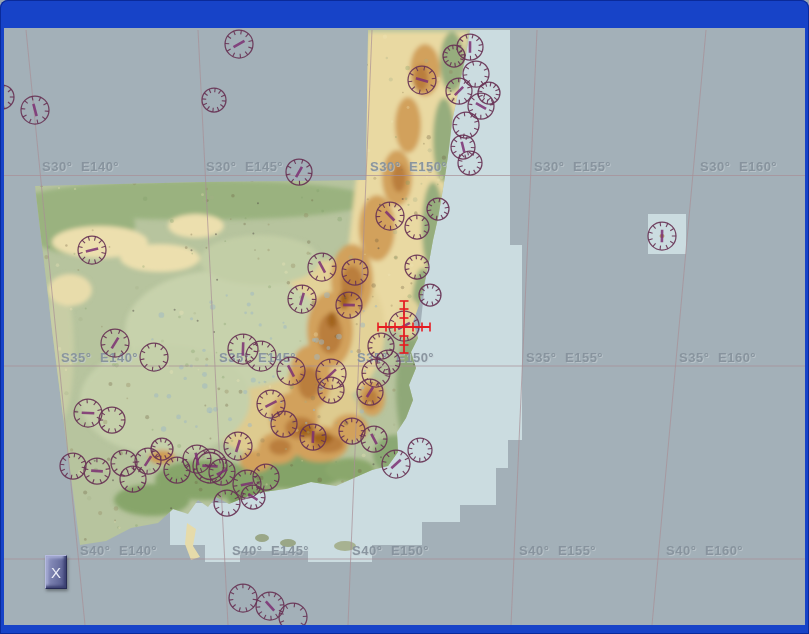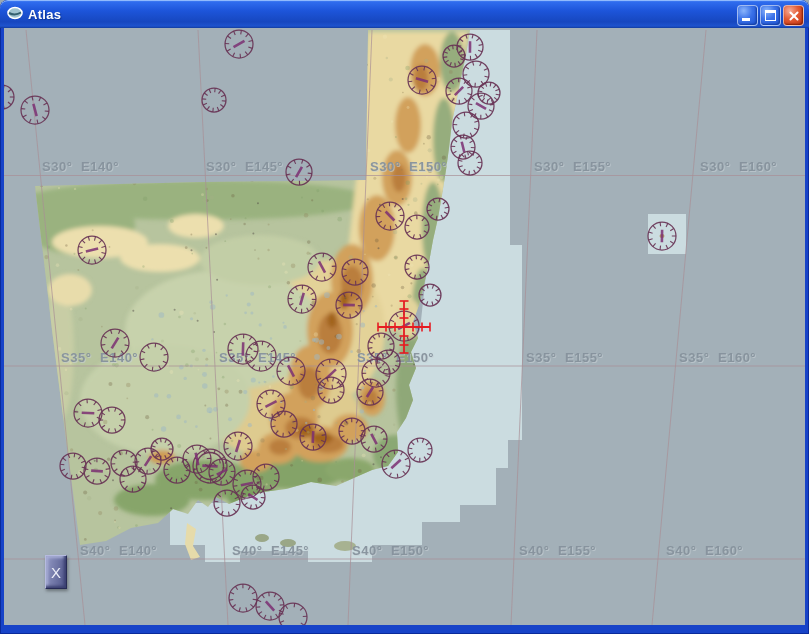--- a/index.html
+++ b/index.html
@@ -46,41 +46,20 @@
     color:#eceef8;display:flex;align-items:center;justify-content:center;
     font-size:15px;box-sizing:border-box;
   }
   #gratlabels text{font:bold 13px "Liberation Sans",sans-serif;letter-spacing:.5px;}
 </style>
 </head>
 <body>
 
 <div class="window">
 
-  <div class="titlebar">
-    <span class="titleicon">
-      <svg width="16" height="16">
-        <ellipse cx="8" cy="8" rx="7" ry="5.5" fill="#9fc3cf" stroke="#ffffff" stroke-width="1.6"></ellipse>
-        <path d="M2,8 Q8,11 14,7.5" stroke="#34606e" stroke-width="2" fill="none"></path>
-      </svg>
-    </span>
-    <span class="titletext">Atlas</span>
-    <span class="controls">
-      <span class="btn blue">
-          <span class="min-glyph"></span>
-        </span>
-      <span class="btn blue">
-          <span class="max-glyph"></span>
-        </span>
-      <span class="btn red">
-          <span class="xbar a"></span>
-          <span class="xbar b"></span>
-        </span>
-    </span>
-  </div>
 
   <div class="client">
     <svg id="mapsvg" width="801" height="597" viewBox="4 28 801 597">
       <defs>
         <filter id="blur2" x="-30%" y="-30%" width="160%" height="160%">
             <feGaussianBlur stdDeviation="2.2"></feGaussianBlur>
           </filter>
         <clipPath id="landClip">
           <path d="M35,186 L120,184 L205,182 L300,181 L366,180 L368,30 L470,30 L466,55 L461,78 L457,98 L452,122 L449,148 L446,170 L442,195 L438,218 L433,240 L429,262 L424,285 L419,305 L413,322 L418,338 L411,352 L416,368 L409,385 L413,400 L406,418 L397,432 L398,452 L388,466 L372,470 L356,477 L336,486 L311,482 L286,489 L263,492 L246,497 L229,504 L216,497 L208,507 L198,500 L188,514 L173,509 L158,523 L131,528 L106,541 L80,545 L66,440 L52,330 Z"></path>
         </clipPath>

